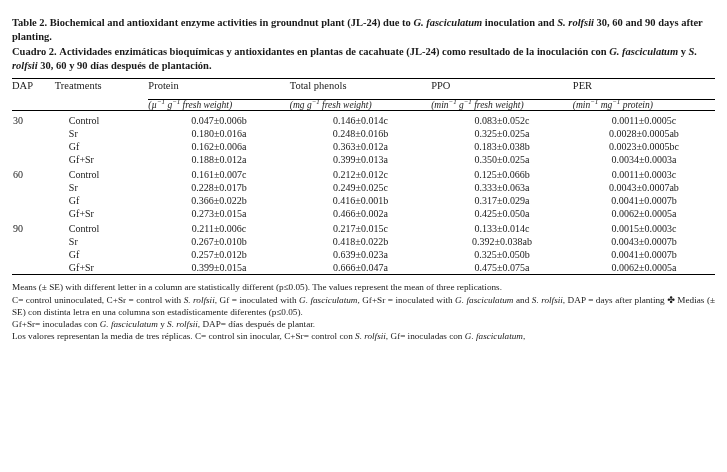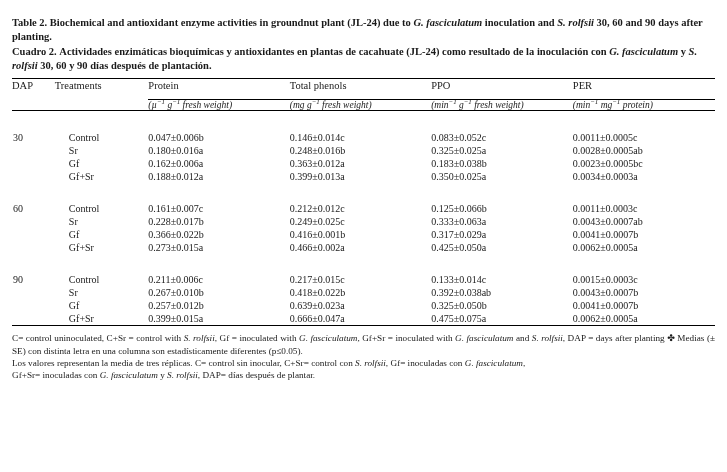--- a/index.html
+++ b/index.html
@@ -107,24 +107,24 @@
     padding: 1px 0 1px 0;
     font-size: 10px;
   }
   tr.datarow td.c1 {
     padding-left: 1px;
   }
   tr.datarow td.c2 {
     padding-left: 14px;
   }
   tr.datarow td.val {
-    text-align: left;
+    text-align: center;
   }
   tr.groupstart td {
-    padding-top: 20px;
+    padding-top: 3px;
   }
   .hdr-group td.uline {
     border-bottom: 0.8px solid #000;
     padding-bottom: 8px;
   }
   .footnote {
     margin-top: 5px;
     font-size: 9.2px;
     line-height: 1.33;
     text-align: justify;
@@ -285,18 +285,19 @@
         <td class="val">0.0062±0.0005a</td>
       </tr>
 
       <tr class="rule-bot">
         <td colspan="6"></td>
       </tr>
     </tbody>
   </table>
 
   <div class="footnote">
+    <div>Means (± SE) with different letter in a column are statistically different (p≤0.05). The values represent the mean of three replications.</div>
     <div>C= control uninoculated, C+Sr = control with <span class="ital">S. rolfsii</span>, Gf = inoculated with <span class="ital">G. fasciculatum</span>, Gf+Sr = inoculated with <span class="ital">G. fasciculatum</span> and <span class="ital">S. rolfsii</span>, DAP = days after planting ✤ Medias (± SE) con distinta letra en una columna son estadísticamente diferentes (p≤0.05).</div>
+    <div>Gf+Sr= inoculadas con <span class="ital">G. fasciculatum</span> y <span class="ital">S. rolfsii</span>, DAP= días después de plantar.</div>
     <div>Los valores representan la media de tres réplicas. C= control sin inocular, C+Sr= control con <span class="ital">S. rolfsii</span>, Gf= inoculadas con <span class="ital">G. fasciculatum</span>,</div>
-    <div>Gf+Sr= inoculadas con <span class="ital">G. fasciculatum</span> y <span class="ital">S. rolfsii</span>, DAP= días después de plantar.</div>
   </div>
 
 </div>
 
 </body></html>

